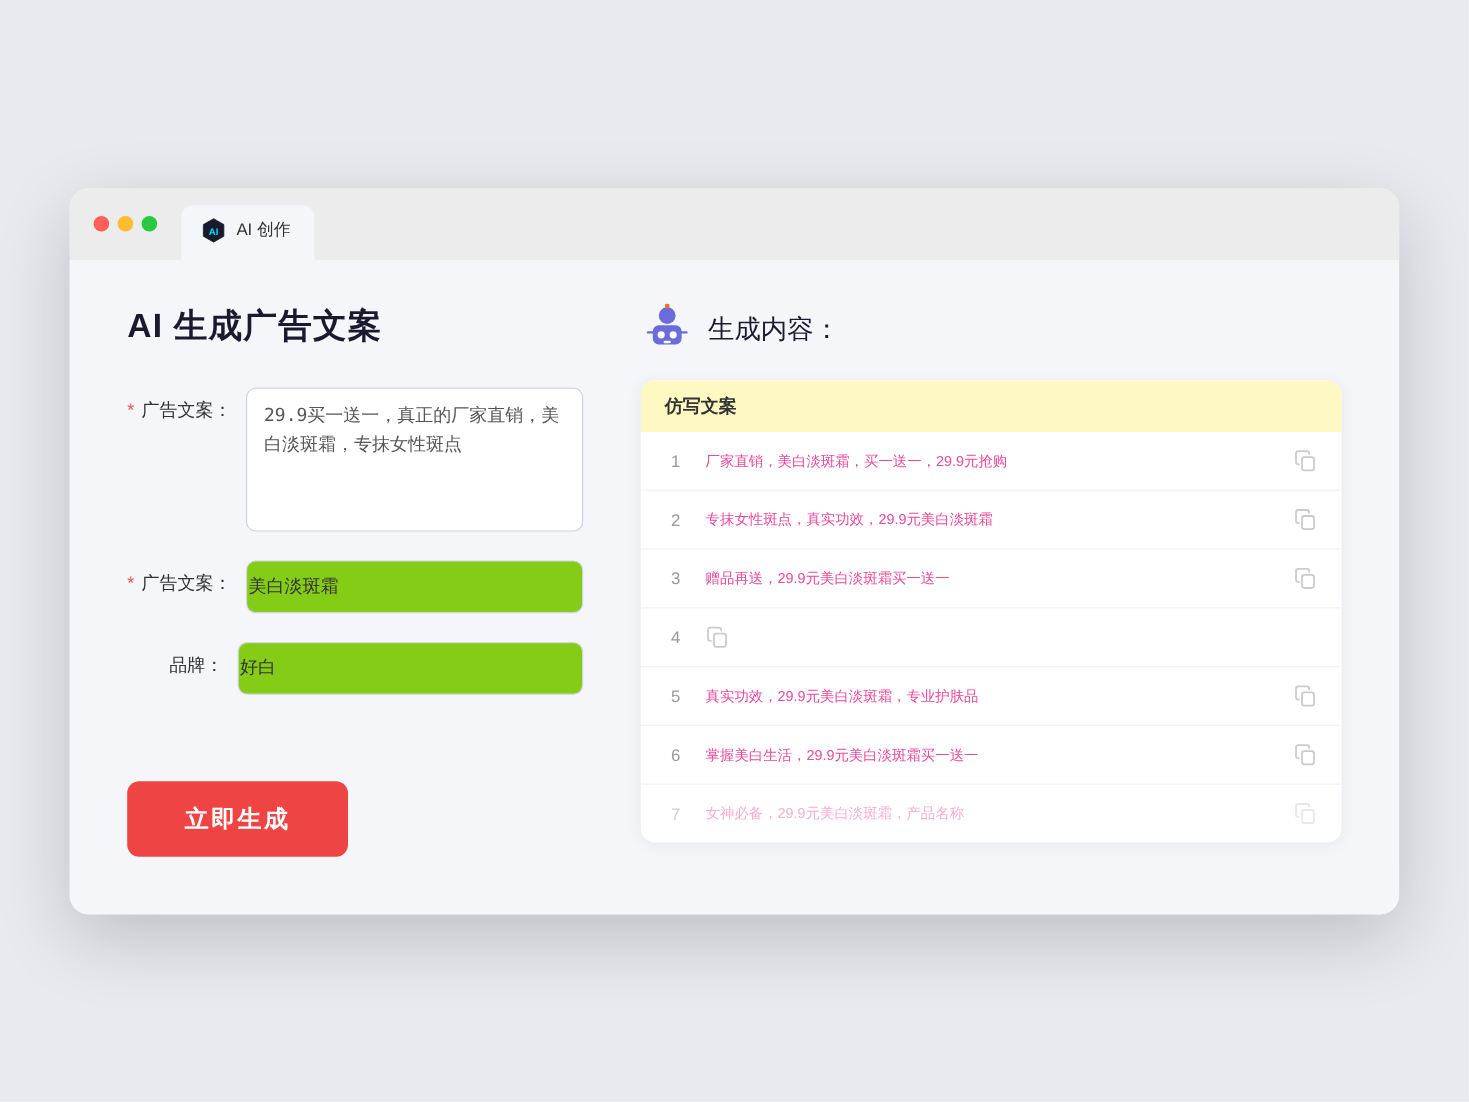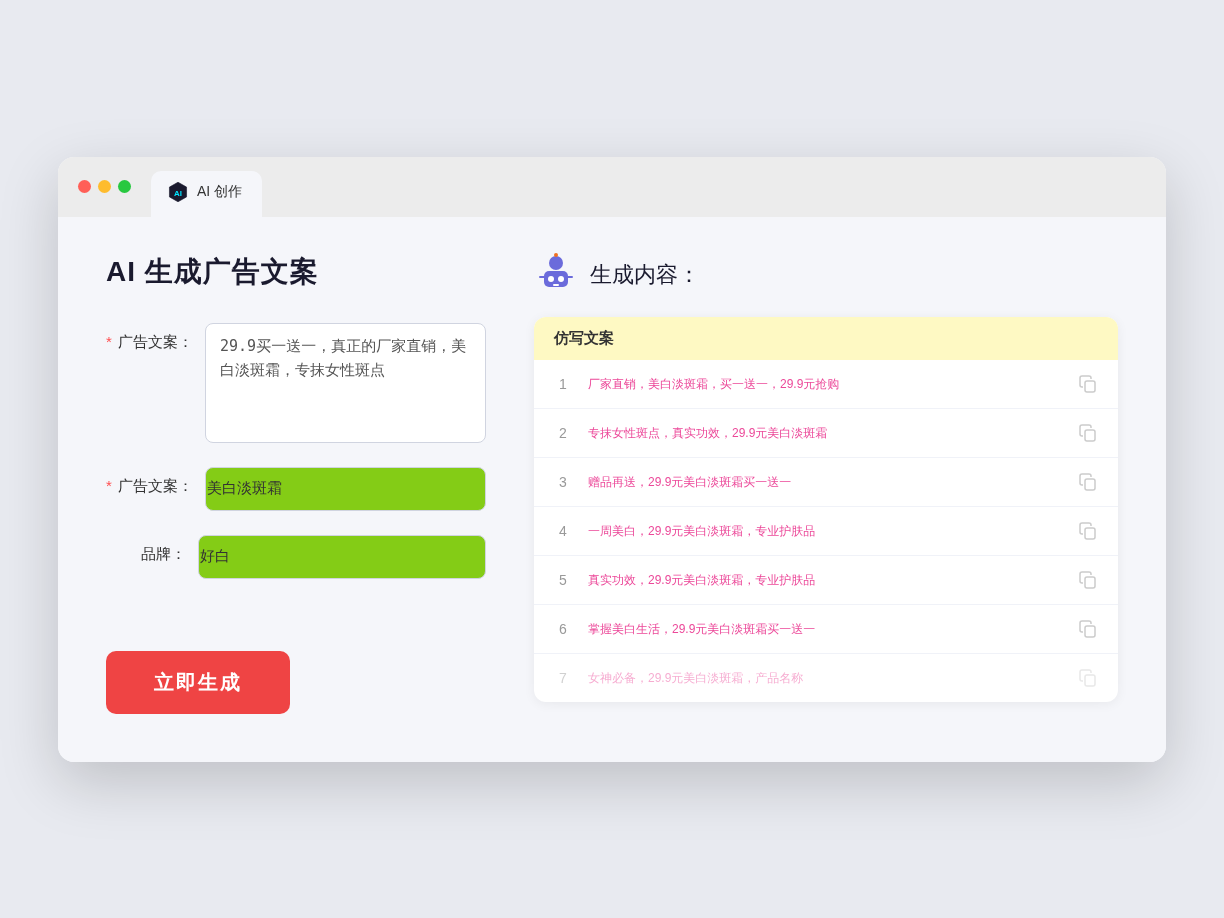--- a/index.html
+++ b/index.html
@@ -316,21 +316,20 @@
           <span class="result-num">3</span>
           <span class="result-text">赠品再送，29.9元美白淡斑霜买一送一</span>
           <svg class="copy-icon" viewBox="0 0 20 20" fill="none" xmlns="http://www.w3.org/2000/svg">
             <rect x="7" y="7" width="10" height="11" rx="2" stroke="#999" stroke-width="1.5"></rect>
             <path d="M5 13H4a2 2 0 01-2-2V4a2 2 0 012-2h7a2 2 0 012 2v1" stroke="#999" stroke-width="1.5"></path>
           </svg>
         </div>
 
         <div class="result-row">
           <span class="result-num">4</span>
-          <span class="result-text">一周美白，29.9元美白淡斑霜，专业护肤品</span>
           <svg class="copy-icon" viewBox="0 0 20 20" fill="none" xmlns="http://www.w3.org/2000/svg">
             <rect x="7" y="7" width="10" height="11" rx="2" stroke="#999" stroke-width="1.5"></rect>
             <path d="M5 13H4a2 2 0 01-2-2V4a2 2 0 012-2h7a2 2 0 012 2v1" stroke="#999" stroke-width="1.5"></path>
           </svg>
         </div>
 
         <div class="result-row">
           <span class="result-num">5</span>
           <span class="result-text">真实功效，29.9元美白淡斑霜，专业护肤品</span>
           <svg class="copy-icon" viewBox="0 0 20 20" fill="none" xmlns="http://www.w3.org/2000/svg">

